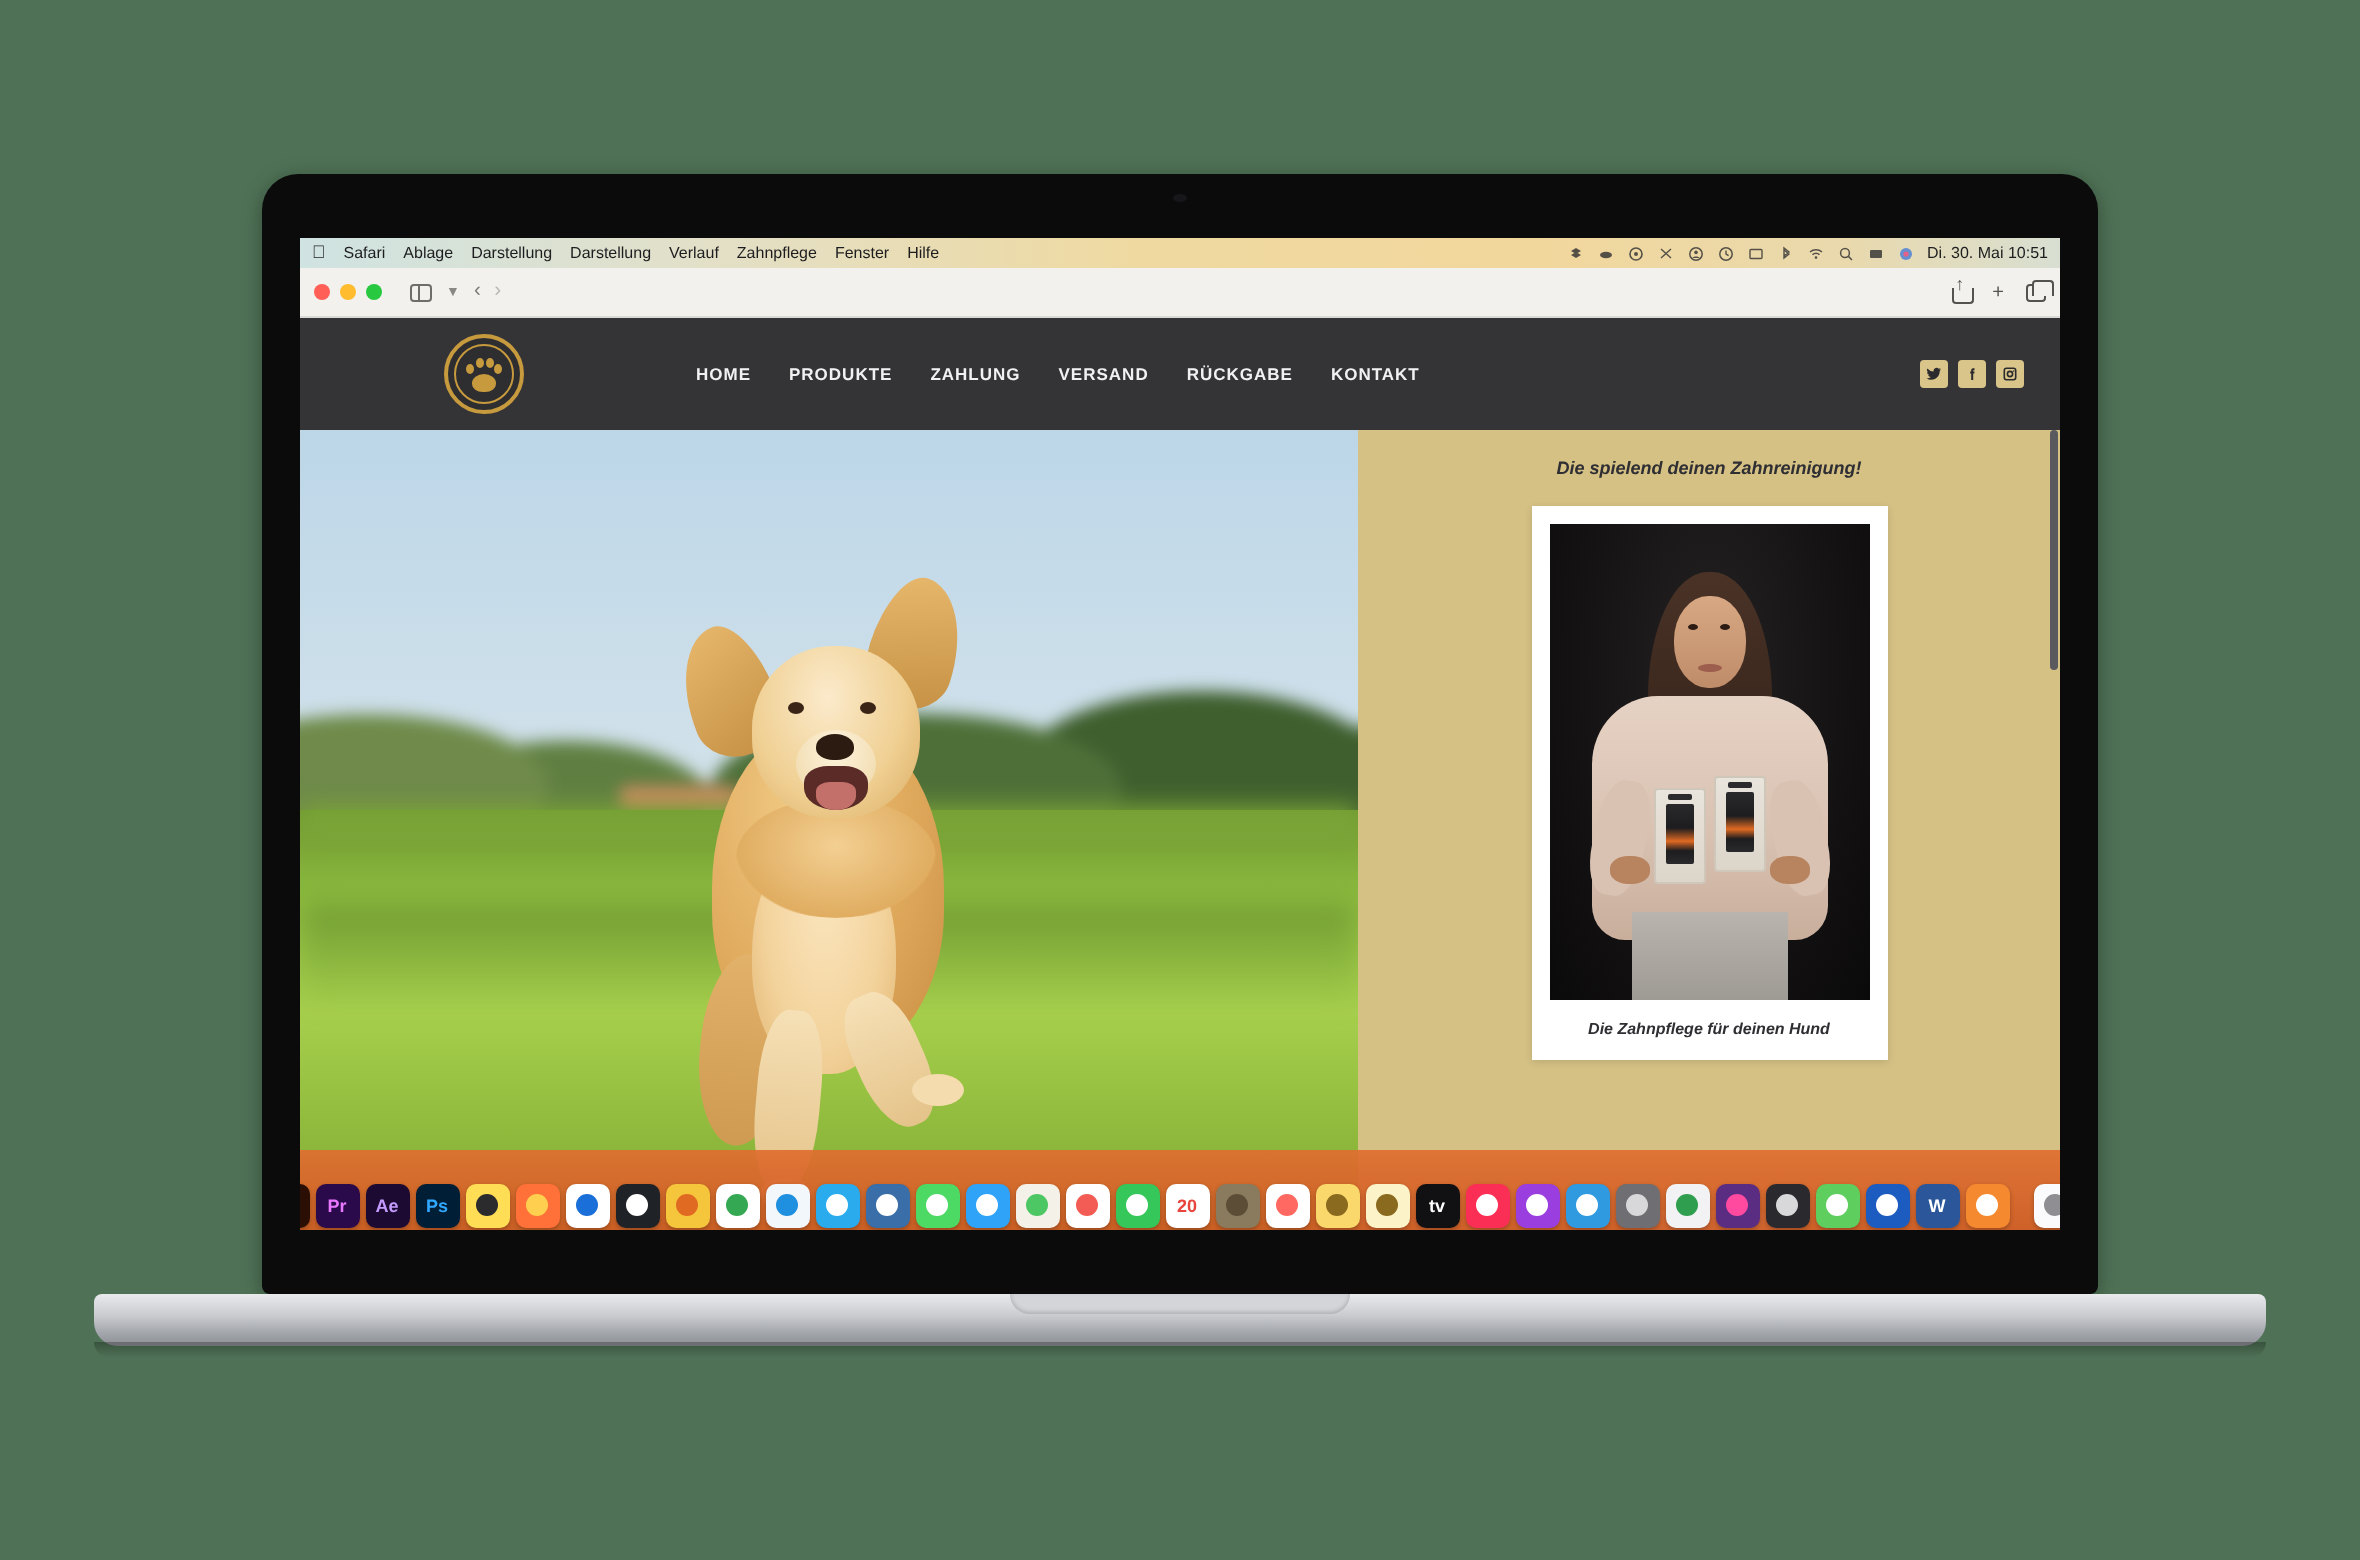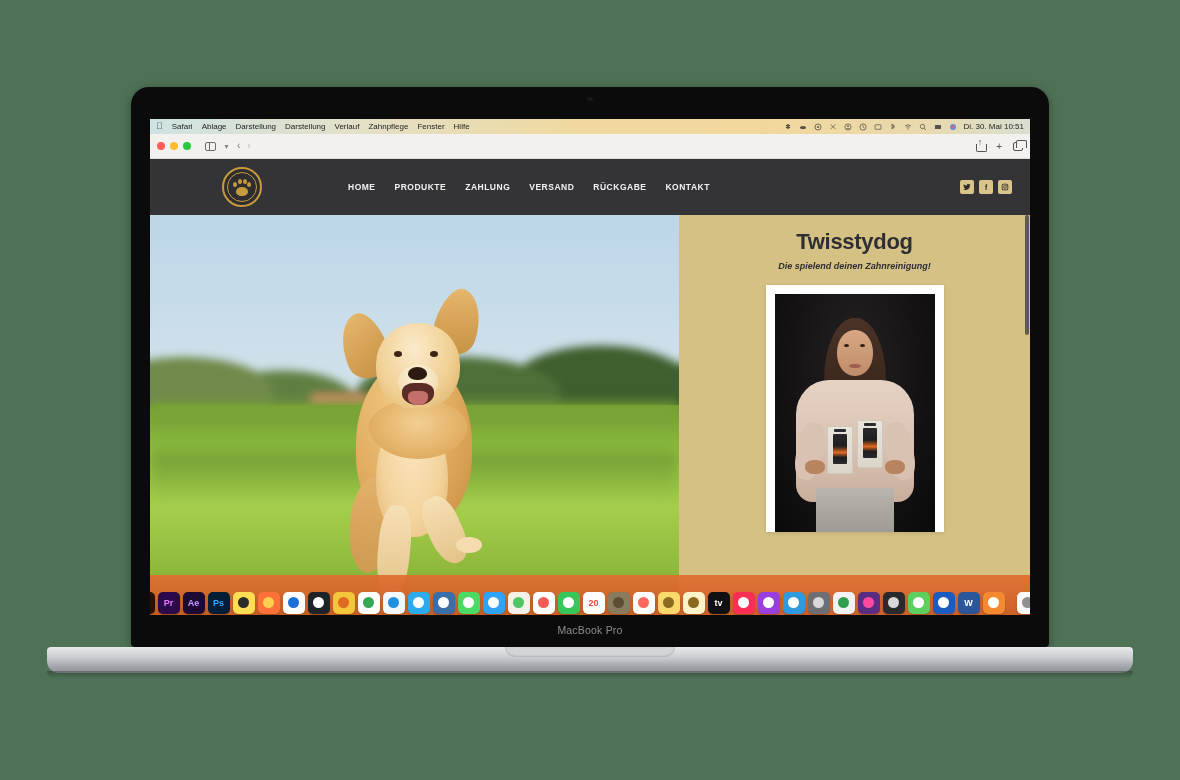--- a/index.html
+++ b/index.html
@@ -426,21 +426,20 @@
               <span class="mouth"></span>
               <span class="tongue"></span>
               <span class="leg fl"></span>
                 <span class="leg fr"></span>
               <span class="paw-b p1"></span>
                 <span class="paw-b p2"></span>
             </div>
           </div>
 
           <div class="panel">
-            <h1>Twisstydog</h1>
             <div class="sub">Die spielend deinen Zahnreinigung!</div>
 
             <div class="card">
               <div class="card-photo" aria-label="Woman in beige blazer holding two Twisstydog product boxes">
                 <div class="woman">
                   <span class="w-hair"></span>
                   <span class="w-face"></span>
                   <span class="w-eye l"></span>
                     <span class="w-eye r"></span>
                   <span class="w-lips"></span>
@@ -454,20 +453,21 @@
                       <span class="win"></span>
                     </span>
                   <span class="box b2">
                       <span class="cap"></span>
                       <span class="win"></span>
                     </span>
                   <span class="w-hand l"></span>
                     <span class="w-hand r"></span>
                 </div>
               </div>
+              <div class="card-caption">Die Zahnpflege für deinen Hund</div>
             </div>
 
             <div class="cta-peek"></div>
           </div>
 
           <div class="scrollbar"></div>
         </div>
       </div>
 
       <div class="dock" id="dock">
@@ -564,18 +564,17 @@
           </div>
           <div class="dock-sep"></div>
           <div class="dock-ico" style="background: rgb(251, 251, 253); color: rgb(142, 142, 147);">
             <span style="width: 11px; height: 11px; border-radius: 50%; background: rgb(142, 142, 147); display: block;"></span>
           </div>
           <div class="dock-sep"></div>
         </div>
 
     </div>
 
-    <div class="lid-label">MacBook Pro</div>
   </div>
 
   <div class="laptop-base"></div>
   <div class="base-shadow"></div>
 </div>
 
 </body></html>

